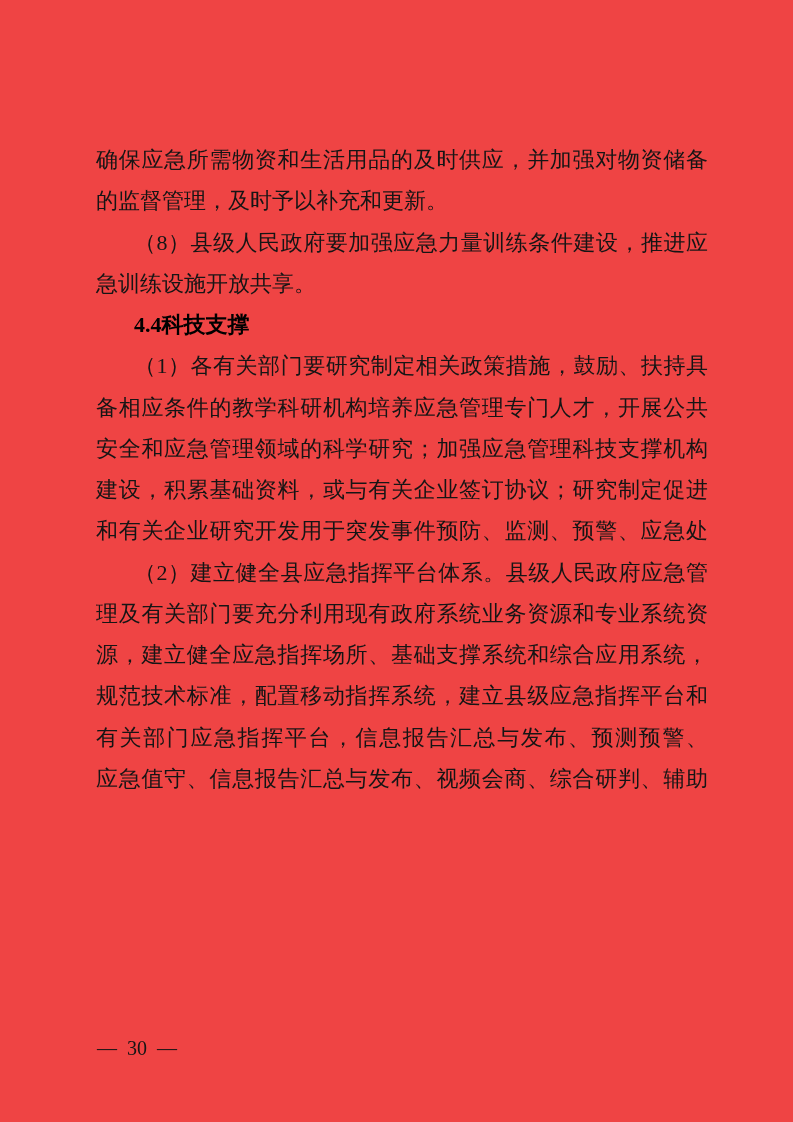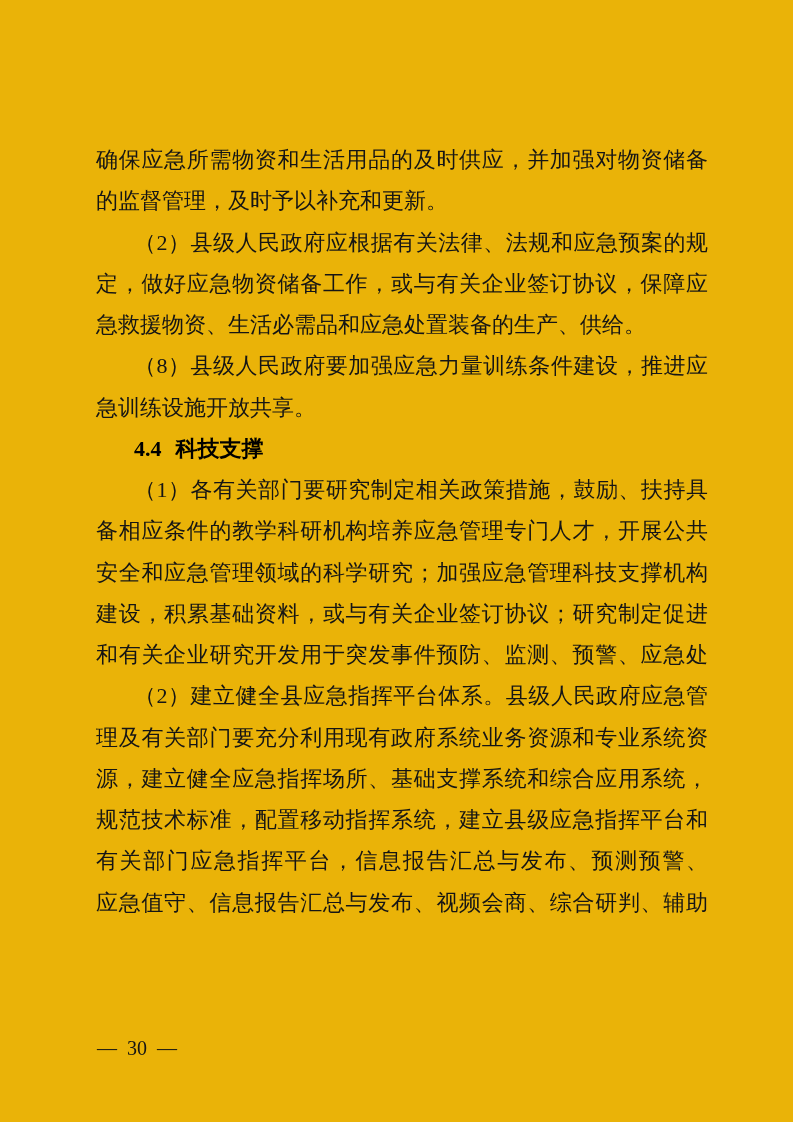--- a/index.html
+++ b/index.html
@@ -11,21 +11,21 @@
     height: 1122px;
     position: relative;
     background: #ffffff;
     overflow: hidden;
     font-family: "Liberation Serif", "DejaVu Serif", serif;
     color: #151515;
   }
   .page {
     position: absolute;
     inset: 0;
-    background: #eab308;
+    background: #ef4444;
   }
   .text-block {
     position: absolute;
     left: 96px;
     top: 139px;
     width: 612px;
   }
   .para {
     margin: 0;
     padding: 0;
@@ -44,21 +44,21 @@
   }
   
   .line.indent {
     padding-left: 38px;
   }
   .line.heading {
     font-weight: bold;
     color: #000000;
   }
   .line.heading .h-num {
-    margin-right: 14px;
+    margin-right: 0;
   }
   .footer {
     position: absolute;
     left: 97px;
     top: 1036px;
     display: flex;
     align-items: center;
     gap: 10px;
     font-size: 20px;
     line-height: 24px;
@@ -70,25 +70,20 @@
 
 <div class="page">
 
   <div class="text-block">
 
     <div class="para">
       <div class="line fill">确保应急所需物资和生活用品的及时供应，并加强对物资储备</div>
       <div class="line">的监督管理，及时予以补充和更新。</div>
     </div>
 
-    <div class="para">
-      <div class="line indent fill">（2）县级人民政府应根据有关法律、法规和应急预案的规</div>
-      <div class="line fill">定，做好应急物资储备工作，或与有关企业签订协议，保障应</div>
-      <div class="line">急救援物资、生活必需品和应急处置装备的生产、供给。</div>
-    </div>
 
     <div class="para">
       <div class="line indent fill">（8）县级人民政府要加强应急力量训练条件建设，推进应</div>
       <div class="line">急训练设施开放共享。</div>
     </div>
 
     <div class="line indent heading">
       <span class="h-num">4.4</span><span>科技支撑</span>
     </div>
 

